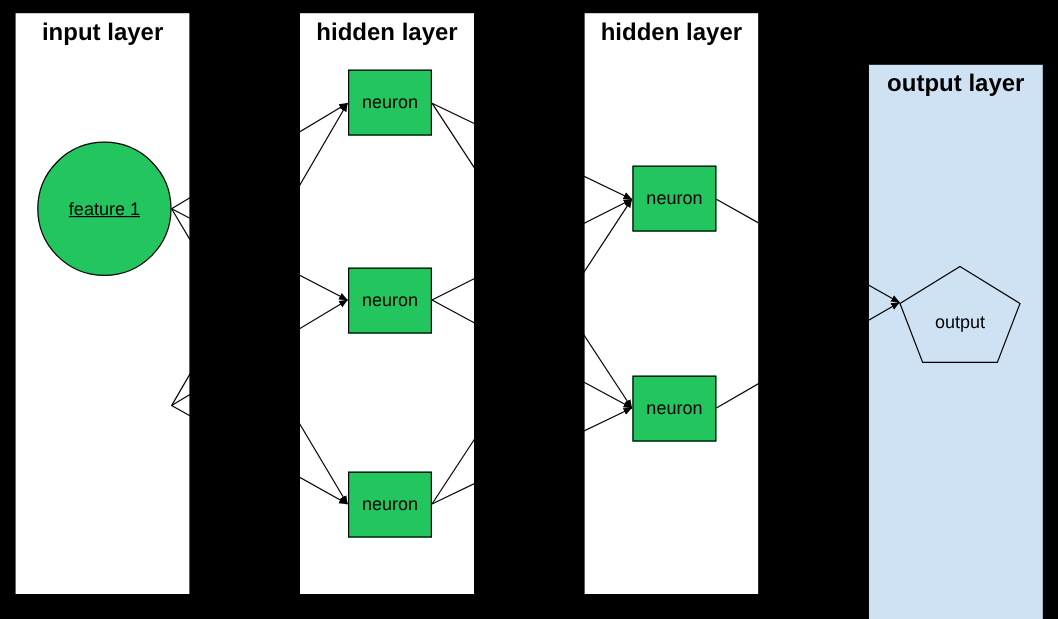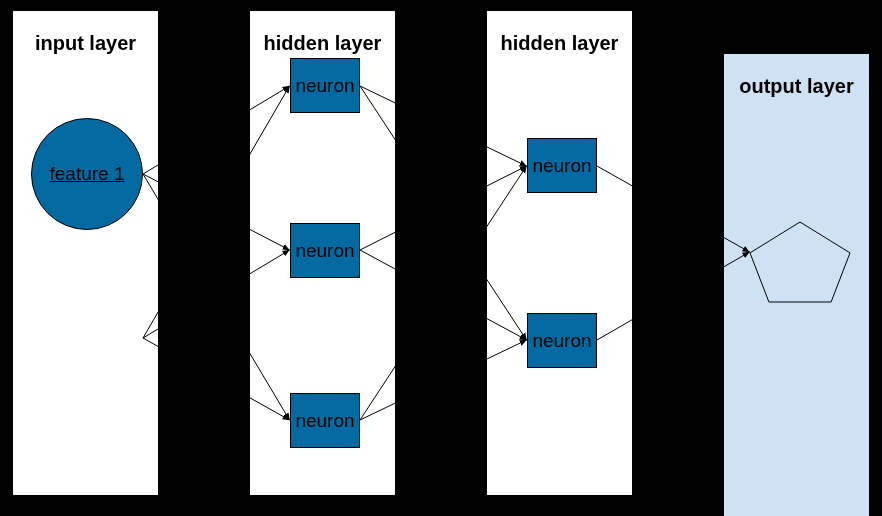--- a/index.html
+++ b/index.html
@@ -20,43 +20,43 @@
     top: 11px;
     height: 484px;
     width: 145px;
     background: #ffffff;
   }
   .panel.output-panel {
     background: #cfe2f3;
     margin-top: 43px;
   }
   .panel-title {
-    padding-top: 21px;
+    padding-top: 5px;
     text-align: center;
     font-size: 20px;
     font-weight: bold;
     color: #000000;
     letter-spacing: 0px;
   }
   .edges-svg {
     position: absolute;
     left: 0;
     top: 0;
     width: 882px;
     height: 516px;
   }
   .node {
     position: absolute;
     box-sizing: border-box;
-    background: #0369a1;
+    background: #22c55e;
     border: 1px solid #000000;
     display: flex;
     align-items: center;
     justify-content: center;
-    font-size: 19px;
+    font-size: 15px;
     color: #000000;
   }
   .node.circle {
     width: 112px;
     height: 112px;
     border-radius: 50%;
     text-decoration: underline;
   }
   .node.box {
     width: 70px;
@@ -148,14 +148,17 @@
   <div class="node box" style="left:527px; top:138px">
     <span>neuron</span>
   </div>
   <div class="node box" style="left:527px; top:313px">
     <span>neuron</span>
   </div>
 
   <svg class="pentagon-wrap" width="102" height="82" viewBox="0 0 102 82">
     <polygon points="51,1 101,31.9 82.1,81 19.9,81 1,31.9" fill="#cfe2f3" stroke="#000000" stroke-width="1"></polygon>
   </svg>
+  <div class="pentagon-label">
+    <span>output</span>
+  </div>
 
 </div>
 
 </body></html>

